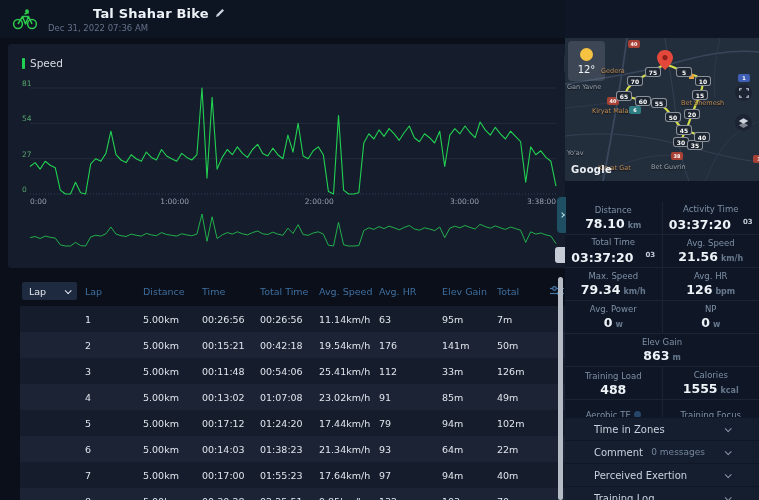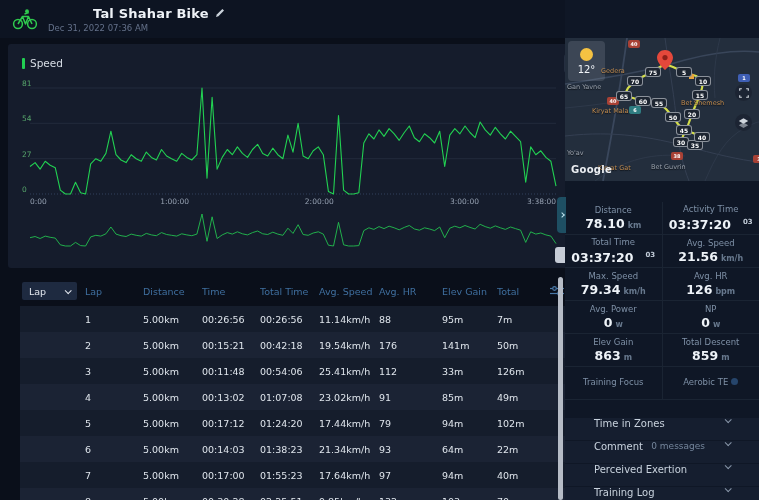--- a/index.html
+++ b/index.html
@@ -90,21 +90,21 @@
   .stat { flex:1; display:flex; flex-direction:column; align-items:center; justify-content:center; gap:2px; }
   .stat + .stat { border-left:1px solid #1a2433; }
   .stat-label { font-size:8.5px; color:#7e90a6; }
   .stat-value { font-size:12.5px; font-weight:700; color:#eef3f8; line-height:13px; }
   .stat-value sup { font-size:7px; color:#c3cdd9; margin-left:12px; }
   .stat-value .unit { font-size:8px; font-weight:700; color:#67788d; margin-left:3px; }
   .info-dot { display:inline-block; width:7px; height:7px; border-radius:50%; background:#26456b; margin-left:3px; }
 
   
   .detail-sections { position:absolute; left:0; top:418px; width:194px; }
-  .acc-row { height:22px; background:#151e2f; margin-bottom:1px; display:flex; align-items:flex-start;
+  .acc-row { height:22px; background:#151e2f; margin-bottom:1px; display:flex; align-items:center;
              padding:0 29px; font-size:10px; color:#c8d2dd; cursor:pointer; }
   .acc-row .meta { margin-left:auto; margin-right:20px; font-size:9px; color:#75869c; }
   .acc-row .chev { margin-left:auto; }
   .acc-row .meta + .chev { margin-left:0; }
 
   
   .chev { width:5px; height:5px; border-right:1.4px solid currentColor; border-bottom:1.4px solid currentColor; display:inline-block; }
   .chev-down  { transform:rotate(45deg) translateY(-1px); }
   .chev-up    { transform:rotate(-135deg) translateY(-1px); }
   .chev-right { transform:rotate(-45deg); }
@@ -216,21 +216,21 @@
       </svg>
     </div>
     <div class="lap-body">
         <div class="lap-row">
           <div></div>
           <div class="cell">1</div>
           <div class="cell">5.00km</div>
           <div class="cell">00:26:56</div>
           <div class="cell">00:26:56</div>
           <div class="cell">11.14km/h</div>
-          <div class="cell">88</div>
+          <div class="cell">63</div>
           <div class="cell">95m</div>
           <div class="cell">7m</div>
         </div>
         <div class="lap-row">
           <div></div>
           <div class="cell">2</div>
           <div class="cell">5.00km</div>
           <div class="cell">00:15:21</div>
           <div class="cell">00:42:18</div>
           <div class="cell">19.54km/h</div>
@@ -418,32 +418,38 @@
           <div class="stat">
             <div class="stat-label">NP</div>
             <div class="stat-value"><span>0</span><span class="unit">w</span></div>
           </div>
         </div>
         <div class="stat-row">
           <div class="stat">
             <div class="stat-label">Elev Gain</div>
             <div class="stat-value"><span>863</span><span class="unit">m</span></div>
           </div>
-          <div class="stat">
-            <div class="stat-label">Total Descent</div>
-            <div class="stat-value"><span>859</span><span class="unit">m</span></div>
-          </div>
-        </div>
-        <div class="stat-row">
+        </div>
+        <div class="stat-row">
+          <div class="stat">
+            <div class="stat-label">Training Load</div>
+            <div class="stat-value"><span>488</span></div>
+          </div>
+          <div class="stat">
+            <div class="stat-label">Calories</div>
+            <div class="stat-value"><span>1555</span><span class="unit">kcal</span></div>
+          </div>
+        </div>
+        <div class="stat-row">
+          <div class="stat">
+            <div class="stat-label">Aerobic TE<span class="info-dot"></span></div>
+            <div class="stat-value"><span></span></div>
+          </div>
           <div class="stat">
             <div class="stat-label">Training Focus</div>
-            <div class="stat-value"><span></span></div>
-          </div>
-          <div class="stat">
-            <div class="stat-label">Aerobic TE<span class="info-dot"></span></div>
             <div class="stat-value"><span></span></div>
           </div>
         </div>
       </div>
 
     <div class="detail-sections">
         <div class="acc-row">
           <span>Time in Zones</span>
           <span class="chev chev-down chev-dim"></span>
         </div>

